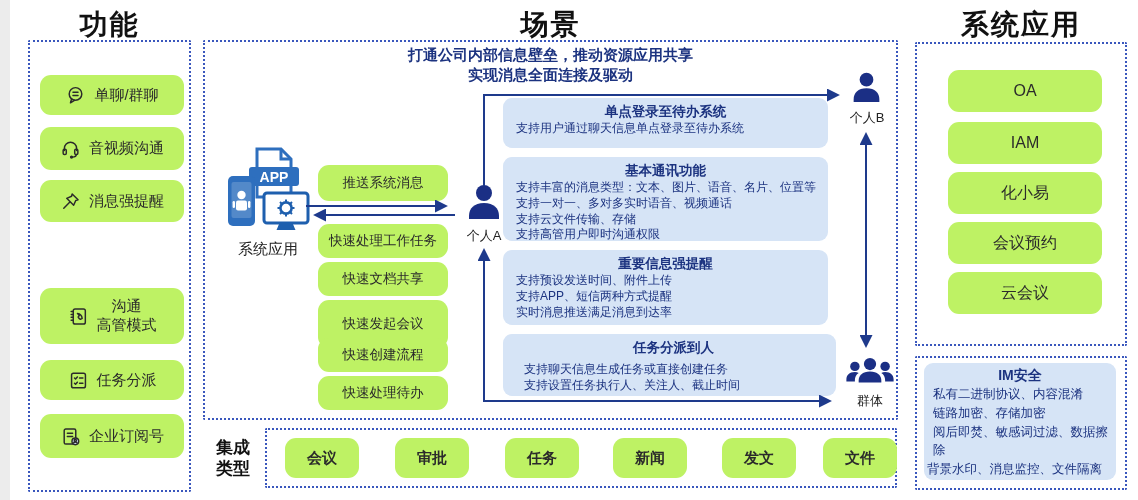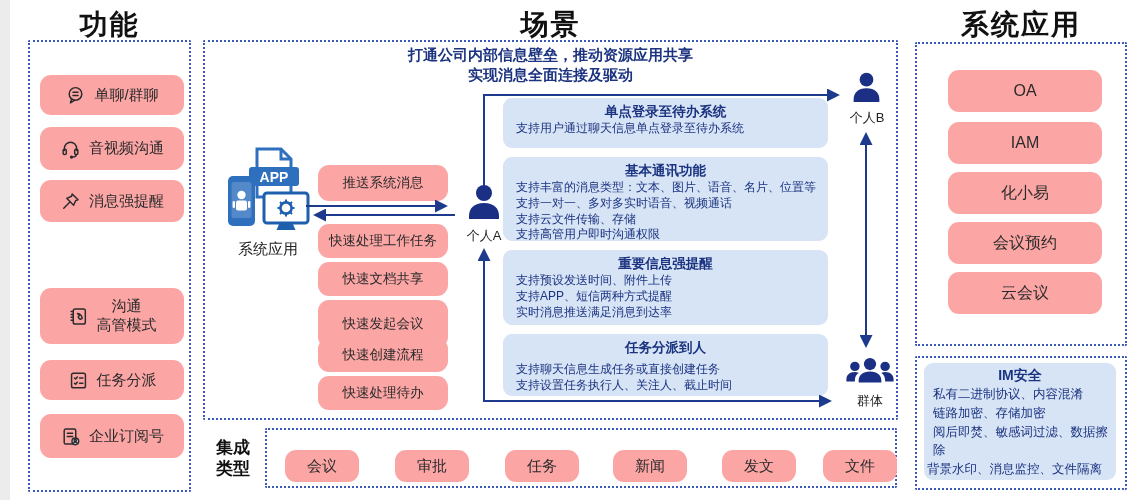--- a/index.html
+++ b/index.html
@@ -2,25 +2,25 @@
 <html><head>
 <meta charset="utf-8">
 <style>
   html,body{margin:0;padding:0;}
   body{font-family:"Liberation Sans","DejaVu Sans",sans-serif;background:#fff;}
   .canvas{position:relative;width:1138px;height:500px;background:#fff;overflow:hidden;}
   .abs{position:absolute;}
   .gray-strip{left:0;top:0;width:10px;height:500px;background:#ececec;}
   .sec-title{font-size:28px;font-weight:bold;color:#111;text-align:center;letter-spacing:2px;}
   .dotted{border:2px dotted #3a57bd;border-radius:2px;}
-  .pill{background:#fca5a5;border-radius:11px;display:flex;align-items:center;justify-content:center;color:#2b2b2b;}
+  .pill{background:#bef264;border-radius:11px;display:flex;align-items:center;justify-content:center;color:#2b2b2b;}
   .fn-pill{left:40px;width:144px;gap:8px;font-size:15px;}
   .fn-pill .two-line{text-align:center;line-height:1.25;}
   .qa-pill{left:318px;width:130px;font-size:13.5px;}
-  .int-pill{top:450px;height:32px;width:74px;font-size:15px;}
+  .int-pill{top:438px;height:40px;width:74px;font-size:15px;font-weight:bold;}
   .app-pill{left:948px;width:154px;height:42px;font-size:16px;}
   .fbox{left:503px;width:325px;background:#d6e4f6;border-radius:9px;color:#1c3380;}
   .fbox .ft{font-size:13.5px;font-weight:bold;text-align:center;margin-top:5px;}
   .fbox .fl{font-size:12px;line-height:1.32;padding-left:13px;}
   .subtitle{left:203px;width:695px;text-align:center;color:#1c3380;font-weight:bold;font-size:15px;}
   .plabel{font-size:13px;color:#222;text-align:center;}
   .navy{color:#1c3380;}
   svg{display:block;}
   .conn{pointer-events:none;}
   .sec-lines{font-size:12.5px;line-height:1.5;color:#1c3380;font-weight:500;}
@@ -187,21 +187,21 @@
     <div class="fl">支持一对一、多对多实时语音、视频通话</div>
     <div class="fl">支持云文件传输、存储</div>
     <div class="fl">支持高管用户即时沟通权限</div>
   </div>
   <div class="abs fbox" style="top:250px;height:75px;">
     <div class="ft">重要信息强提醒</div>
     <div class="fl">支持预设发送时间、附件上传</div>
     <div class="fl">支持APP、短信两种方式提醒</div>
     <div class="fl">实时消息推送满足消息到达率</div>
   </div>
-  <div class="abs fbox" style="top:334px;height:62px;">
+  <div class="abs fbox" style="top:334px;height:62px;padding-left:8px;">
     <div class="ft">任务分派到人</div>
     <div class="fl" style="margin-top:5px;">支持聊天信息生成任务或直接创建任务</div>
     <div class="fl">支持设置任务执行人、关注人、截止时间</div>
   </div>
 
   <svg class="abs conn" style="left:0;top:0;" width="1138" height="500">
     <defs>
       <marker id="ah" viewBox="0 0 10 10" refX="8.5" refY="5" markerWidth="6.5" markerHeight="6.5" orient="auto-start-reverse">
         <path d="M0 0L10 5L0 10z" fill="#1e3a8c"></path>
       </marker>

